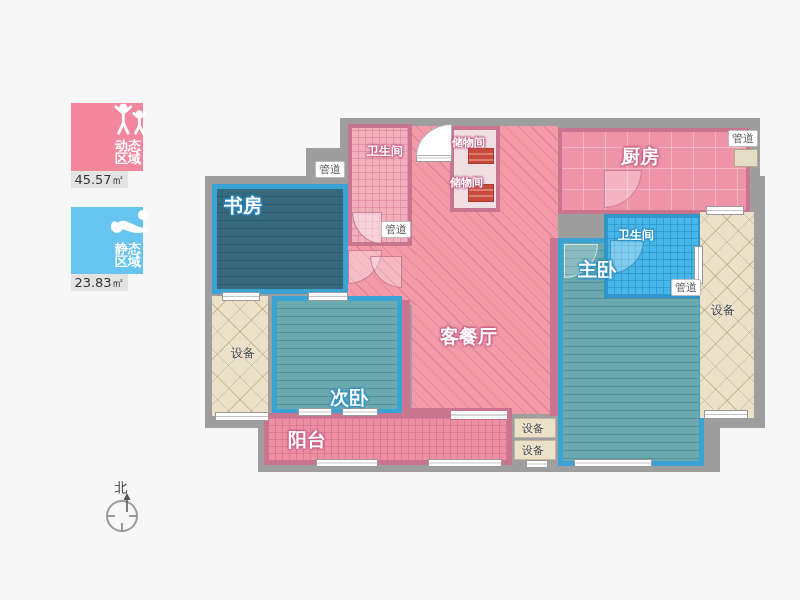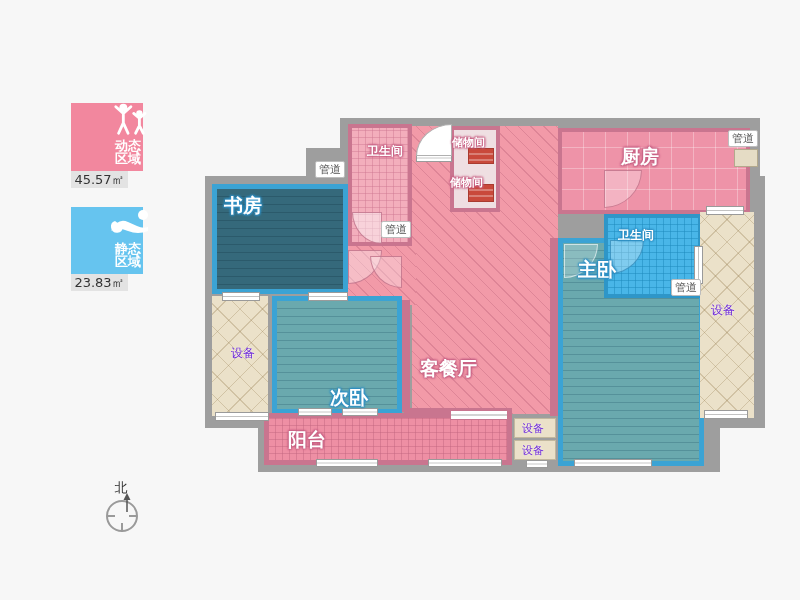--- a/index.html
+++ b/index.html
@@ -57,21 +57,21 @@
     border:1px solid #a93b30;
   }
   .b-blue{border:5px solid #3ba3d4;}
   .b-pink{border:4px solid #c9758f;}
   .b-bblue{border:4px solid #2e96c8;}
   
   .rl{position:absolute;font-weight:bold;font-size:19px;color:#fff;white-space:nowrap;line-height:1;}
   .rl.pink{text-shadow:1px 1px 2px #c86184,-1px -1px 2px #c86184,1px -1px 2px #c86184,-1px 1px 2px #c86184;}
   .rl.blue{text-shadow:1px 1px 2px #2e8fc4,-1px -1px 2px #2e8fc4,1px -1px 2px #2e8fc4,-1px 1px 2px #2e8fc4;}
   .rl.small{font-size:11px;}
-  .gl{position:absolute;font-size:12px;color:#6d28d9;white-space:nowrap;line-height:1;text-shadow:0 0 2px #fff;}
+  .gl{position:absolute;font-size:12px;color:#404040;white-space:nowrap;line-height:1;text-shadow:0 0 2px #fff;}
   .gl.small{font-size:11px;}
   .tag{position:absolute;background:#fff;border:1px solid #bdbdbd;border-radius:2px;
        color:#555;font-size:11px;line-height:15px;padding:0 3px;white-space:nowrap;}
   
   .win{position:absolute;background:#fff;border:1px solid #9a9a9a;box-sizing:border-box;}
   .win.h{background:linear-gradient(180deg,#fff 0 38%,#c2c2c2 46% 54%,#fff 62% 100%);}
   .win.v{background:linear-gradient(90deg,#fff 0 38%,#c2c2c2 46% 54%,#fff 62% 100%);}
   .win.pinkframe{border-color:#c9758f;}
   .door{position:absolute;box-sizing:border-box;}
   
@@ -166,21 +166,21 @@
   <div class="door" style="left:370px;top:256px;width:32px;height:32px;background:rgba(255,255,255,.30);border:1px solid rgba(190,110,134,.8);border-bottom-left-radius:100%;"></div>
   <div class="door" style="left:604px;top:170px;width:38px;height:38px;background:rgba(255,255,255,.30);border:1px solid rgba(190,110,134,.8);border-bottom-right-radius:100%;"></div>
   <div class="door" style="left:610px;top:240px;width:34px;height:34px;background:rgba(255,255,255,.30);border:1px solid rgba(40,130,180,.7);border-bottom-right-radius:100%;"></div>
   <div class="door" style="left:564px;top:244px;width:34px;height:34px;background:rgba(255,255,255,.22);border:1px solid rgba(255,255,255,.6);border-bottom-right-radius:100%;"></div>
 
   <div class="rl blue" style="left:224px;top:196px;">书房</div>
   <div class="rl pink" style="left:367px;top:145px;font-size:12px;">卫生间</div>
   <div class="rl pink small" style="left:452px;top:137px;">储物间</div>
   <div class="rl pink small" style="left:450px;top:177px;">储物间</div>
   <div class="rl pink" style="left:621px;top:147px;">厨房</div>
-  <div class="rl pink" style="left:420px;top:327px;margin-top:32px;">客餐厅</div>
+  <div class="rl pink" style="left:440px;top:327px;">客餐厅</div>
   <div class="rl blue" style="left:618px;top:229px;font-size:12px;">卫生间</div>
   <div class="rl blue" style="left:578px;top:260px;">主卧</div>
   <div class="rl blue" style="left:330px;top:347px;margin-top:41px;">次卧</div>
   <div class="rl pink" style="left:288px;top:430px;">阳台</div>
   <div class="gl" style="left:231px;top:347px;">设备</div>
   <div class="gl" style="left:711px;top:304px;">设备</div>
   <div class="gl small" style="left:522px;top:423px;">设备</div>
   <div class="gl small" style="left:522px;top:445px;">设备</div>
 
   <div class="tag" style="left:315px;top:161px;">管道</div>

